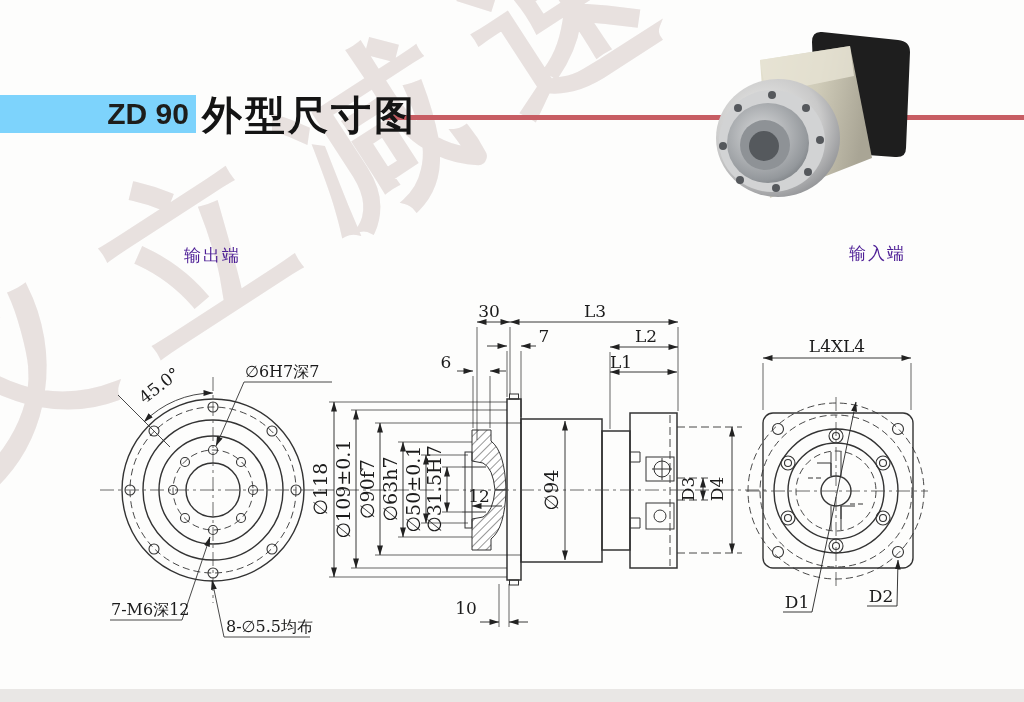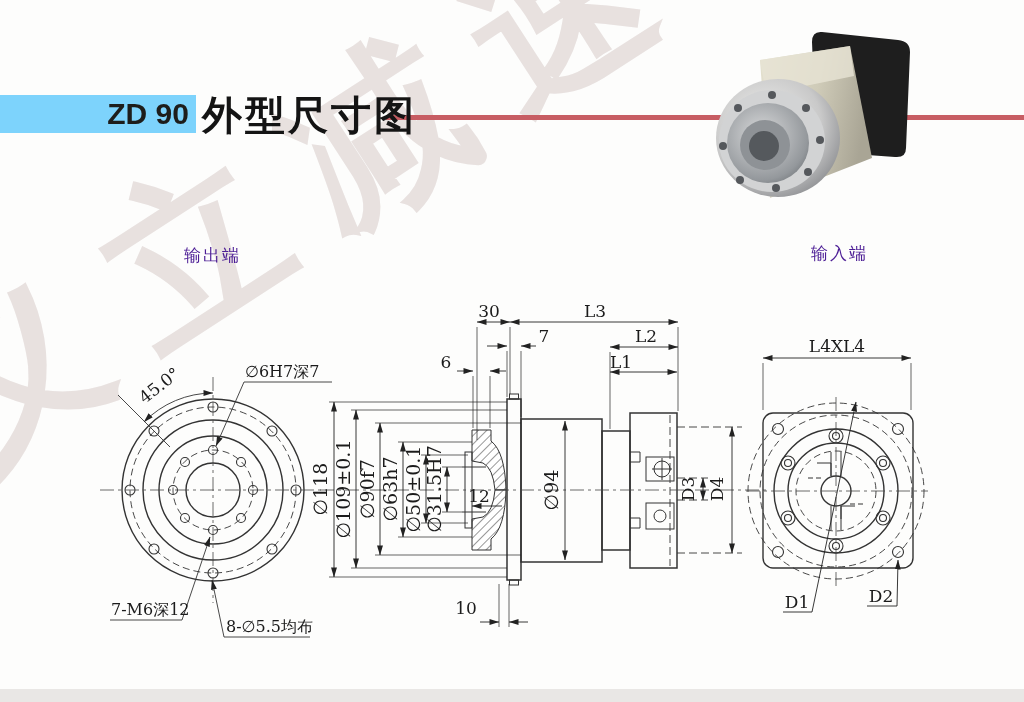--- a/index.html
+++ b/index.html
@@ -36,21 +36,21 @@
   .hdr-line{
     position:absolute;left:386px;top:115px;width:638px;height:5px;
     background:#c75d63;z-index:1;
   }
   
   .end-label{
     position:absolute;z-index:3;font-size:17px;color:#4c1d95;
     font-family:"DejaVu Sans", sans-serif;letter-spacing:2px;
   }
   #lbl-out{left:184px;top:244px;}
-  #lbl-in{left:811px;top:242px;}
+  #lbl-in{left:849px;top:242px;}
   
   svg.drawing{position:absolute;left:0;top:0;z-index:2;}
   text{fill:#1b1b1b;font-family:"DejaVu Serif", serif;}
   .dimtxt{font-size:17px;}
   .dimtxt-big{font-size:19px;}
   .leadtxt{font-size:16px;}
   
   .bottom-strip{
     position:absolute;left:0;bottom:0;width:1024px;height:13px;
     background:#e9e7e5;z-index:4;

